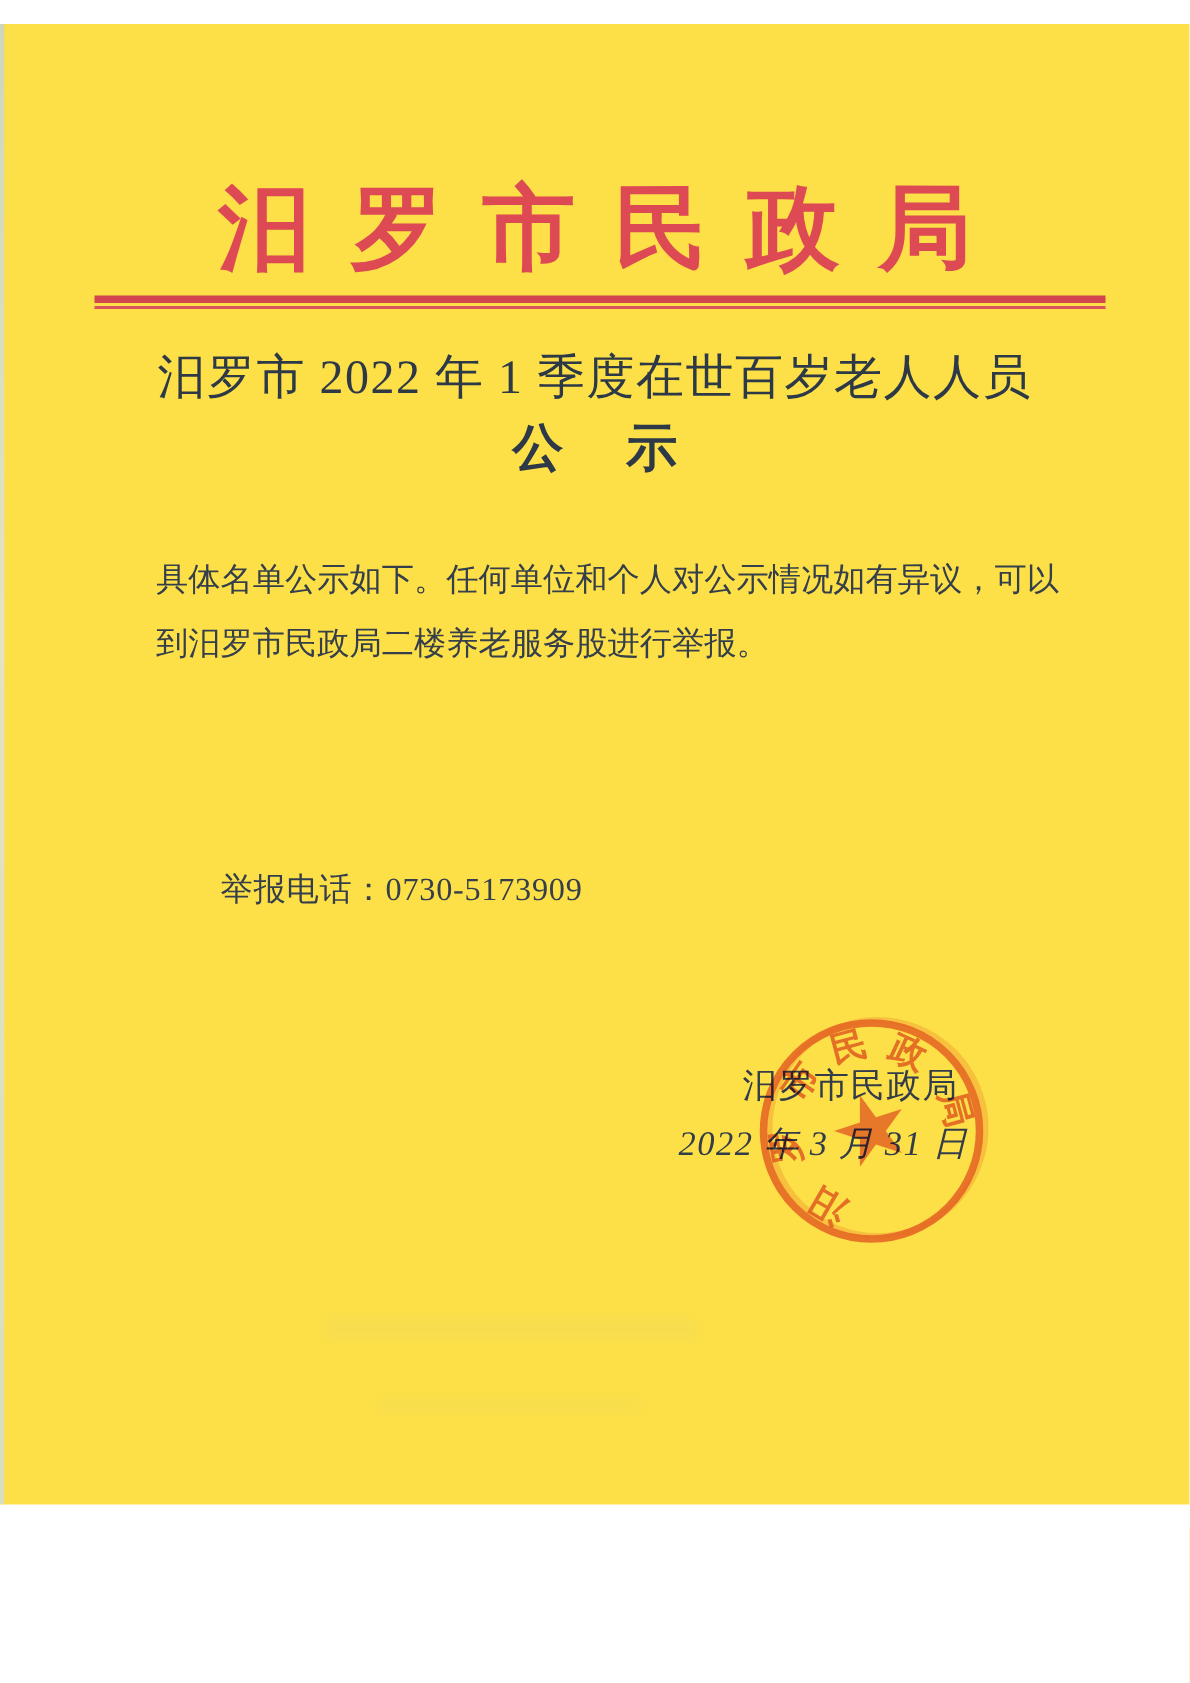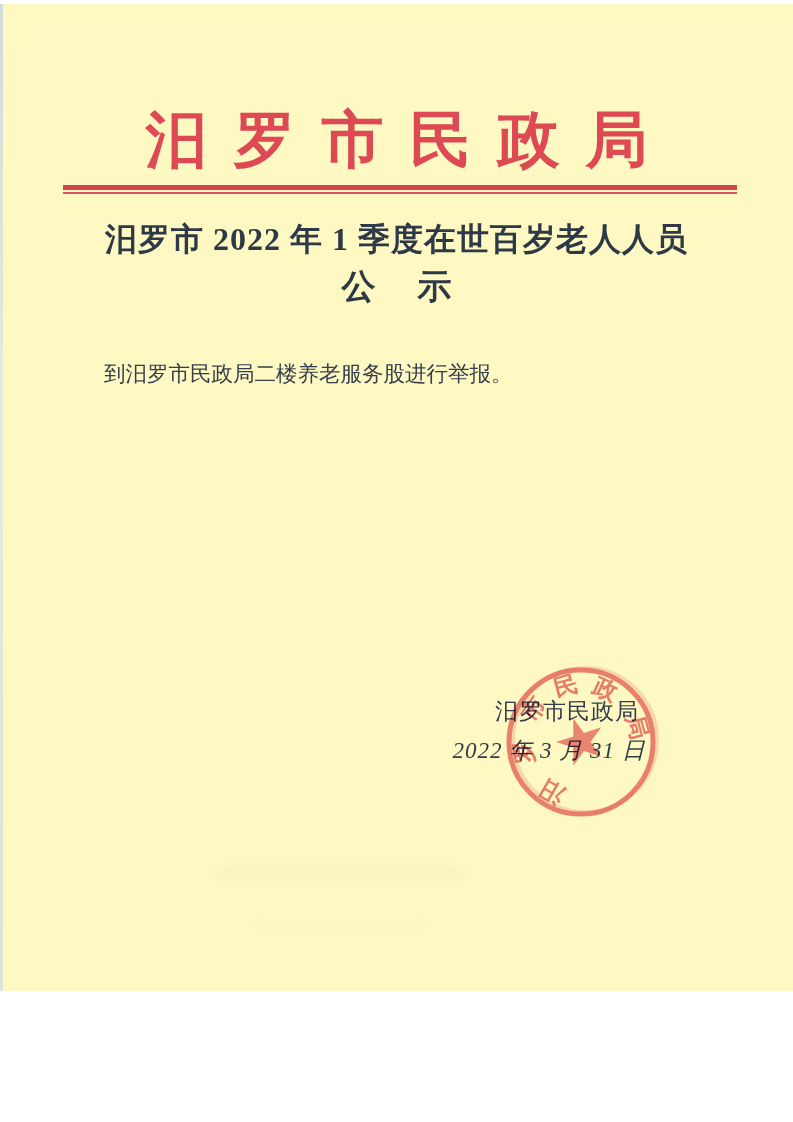--- a/index.html
+++ b/index.html
@@ -1,33 +1,33 @@
 <!DOCTYPE html>
 <html><head>
 <meta charset="utf-8">
 <style>
   html,body{margin:0;padding:0;background:#ffffff;}
   .page{
-    position:relative;width:793px;height:987px;margin:4px auto;
-    background:#fef9c3;overflow:hidden;
+    position:relative;width:793px;height:987px;margin:16px auto;
+    background:#fde047;overflow:hidden;
     font-family:"Liberation Serif","DejaVu Serif",serif;
   }
   .scan-edge{position:absolute;left:0;top:0;width:3px;height:100%;
     background:linear-gradient(180deg,#c3d2de,#dbe4ea 40%,#cfdbe4);opacity:.75;}
   .agency-header{
     position:absolute;top:94px;left:0;width:100%;
     text-align:center;font-size:62px;font-weight:700;color:#dd4a54;
     letter-spacing:26px;text-indent:26px;white-space:nowrap;
   }
   .rule-top{position:absolute;left:63px;top:181px;width:674px;}
   .rule-top .thick{height:5px;background:#d2454e;}
   .rule-top .thin{height:2px;background:#d8555d;margin-top:2px;}
   .doc-title{
     position:absolute;top:214px;left:0;width:100%;text-align:center;
-    font-size:32px;font-weight:700;color:#2e3947;letter-spacing:1px;white-space:nowrap;
+    font-size:32px;font-weight:400;color:#2e3947;letter-spacing:1px;white-space:nowrap;
   }
   .doc-subtitle{
     position:absolute;top:260px;left:0;width:100%;
     display:flex;justify-content:center;gap:42px;
     font-size:34px;font-weight:700;color:#2e3947;
   }
   .body-block{position:absolute;left:104px;top:349px;width:586px;
     font-size:21.5px;color:#353e4b;}
   .body-line{line-height:43px;text-align:justify;text-align-last:justify;white-space:nowrap;}
   .body-line.first{padding-left:43px;}
@@ -63,23 +63,25 @@
   </div>
 
   <div class="doc-title">汨罗市 2022 年 1 季度在世百岁老人人员</div>
 
   <div class="doc-subtitle">
     <span>公</span>
     <span>示</span>
   </div>
 
   <div class="body-block">
+    <div class="body-line">具体名单公示如下。任何单位和个人对公示情况如有异议，可以</div>
     <div class="body-line last">到汨罗市民政局二楼养老服务股进行举报。</div>
   </div>
 
+  <div class="phone-line">举报电话：0730-5173909</div>
 
   <div class="sig-agency">汨罗市民政局</div>
 
   <div class="sig-date">2022 年 3 月 31 日</div>
 
   <svg class="seal" viewBox="-88 -88 176 176" xmlns="http://www.w3.org/2000/svg">
     <circle cx="4" cy="-2" r="72" fill="none" stroke="#e5727c" stroke-width="4" opacity="0.30"></circle>
     <circle cx="0" cy="0" r="72" fill="none" stroke="#e14f5b" stroke-width="5" opacity="0.85"></circle>
     <polygon transform="rotate(-18)" fill="#de4b57" opacity="0.8" points="0,-25 5.61,-7.73 23.78,-7.73 9.08,2.95 14.69,20.23 0,9.55 -14.69,20.23 -9.08,2.95 -23.78,-7.73 -5.61,-7.73"></polygon>
     <g fill="#dc4853" font-size="24" text-anchor="middle" opacity="0.85">

